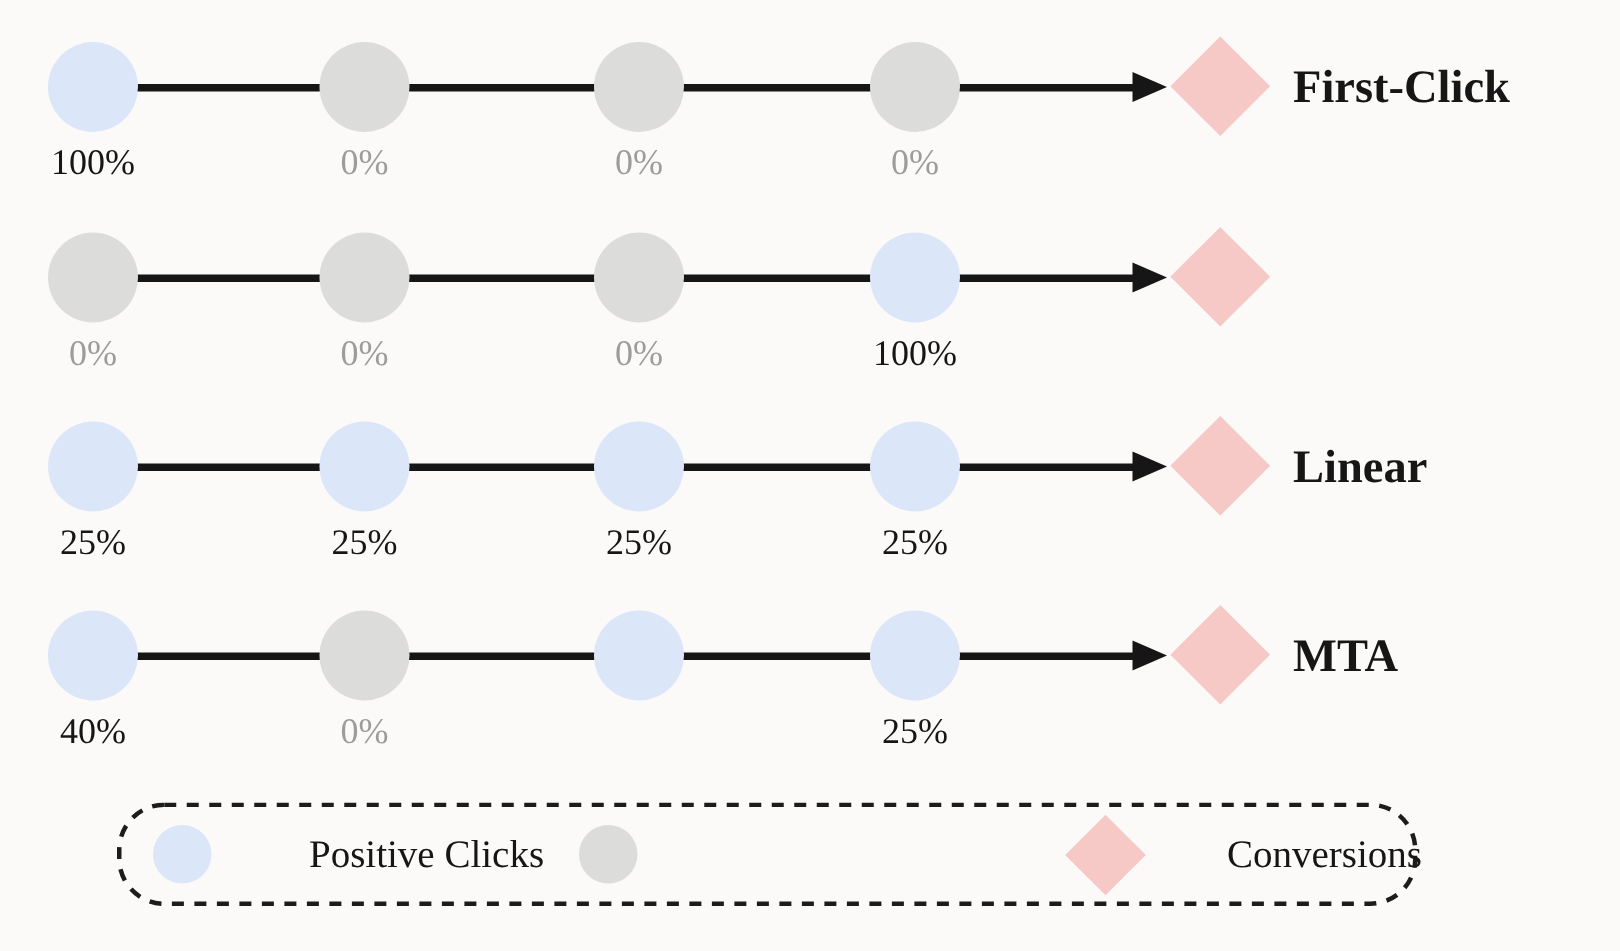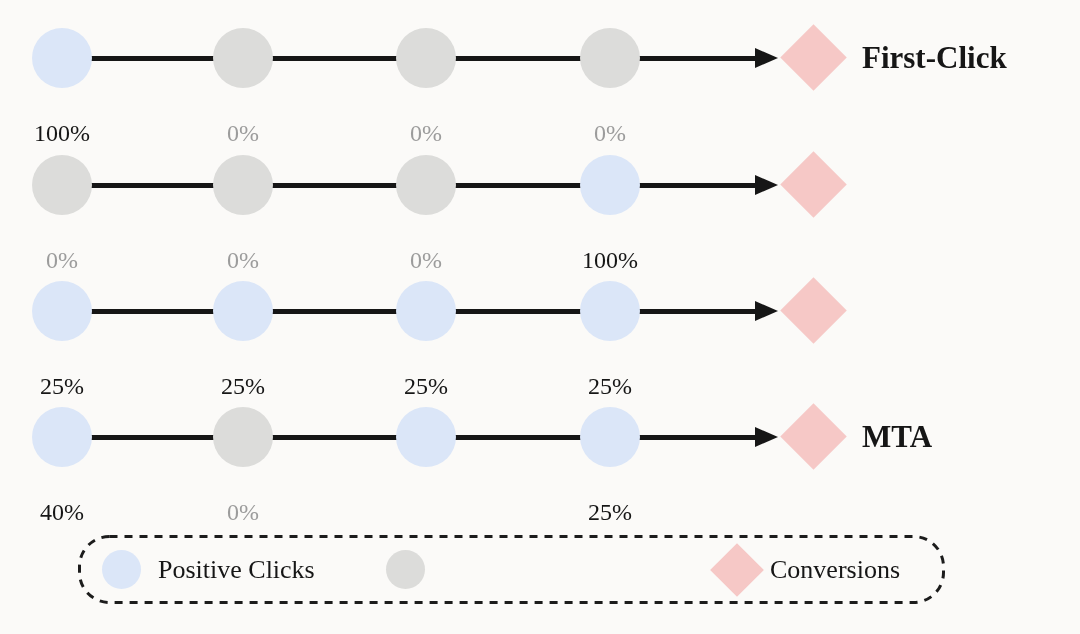--- a/index.html
+++ b/index.html
@@ -16,28 +16,28 @@
   #canvas{position:relative;width:1080px;height:634px;background:var(--bg);overflow:hidden;}
   .row{position:absolute;inset:0;}
   .track{position:absolute;height:5px;background:var(--line);}
   .arrowhead{position:absolute;width:0;height:0;
     border-top:10px solid transparent;border-bottom:10px solid transparent;
     border-left:23px solid var(--line);}
   .circle{position:absolute;width:60px;height:60px;border-radius:50%;}
   .positive{background:var(--positive);}
   .negative{background:var(--negative);}
   .diamond{position:absolute;width:47px;height:47px;background:var(--conversion);transform:rotate(45deg);}
-  .pct{position:absolute;width:120px;text-align:center;font-size:24px;line-height:26px;color:var(--ink);margin-top:24px;}
+  .pct{position:absolute;width:120px;text-align:center;font-size:24px;line-height:26px;color:var(--ink);}
   .pct.zero{color:var(--muted);}
   .row-label{position:absolute;width:210px;text-align:left;font-weight:bold;font-size:31px;line-height:36px;color:var(--ink);}
   .legend{position:absolute;left:78px;top:535px;width:867px;height:69px;}
   .legend-border{position:absolute;left:0;top:0;}
   .lg-circle{position:absolute;width:39px;height:39px;border-radius:50%;top:15px;}
   .lg-diamond{position:absolute;width:38px;height:38px;background:var(--conversion);transform:rotate(45deg);top:16px;}
-  .lg-label{position:absolute;top:19px;font-size:26px;line-height:32px;white-space:nowrap;color:var(--ink);}
+  .lg-label{position:absolute;top:19px;font-size:26px;line-height:32px;white-space:nowrap;color:var(--ink);margin-left:48px;}
 </style>
 </head>
 <body>
 
 <div id="canvas">
 
   <div id="rows">
       <div class="row">
         <div class="track" style="left: 62px; top: 56px; width: 695px;"></div>
         <div class="arrowhead" style="left: 755px; top: 48px;"></div>
@@ -70,20 +70,21 @@
         <div class="arrowhead" style="left: 755px; top: 301px;"></div>
         <div class="circle positive" style="left: 32px; top: 281px;"></div>
         <div class="pct" style="left: 2px; top: 349px;">25%</div>
         <div class="circle positive" style="left: 213px; top: 281px;"></div>
         <div class="pct" style="left: 183px; top: 349px;">25%</div>
         <div class="circle positive" style="left: 396px; top: 281px;"></div>
         <div class="pct" style="left: 366px; top: 349px;">25%</div>
         <div class="circle positive" style="left: 580px; top: 281px;"></div>
         <div class="pct" style="left: 550px; top: 349px;">25%</div>
         <div class="diamond" style="left: 790px; top: 287px;"></div>
+        <div class="row-label" style="left: 862px; top: 293px;">Linear</div>
       </div>
       <div class="row">
         <div class="track" style="left: 62px; top: 435px; width: 695px;"></div>
         <div class="arrowhead" style="left: 755px; top: 427px;"></div>
         <div class="circle positive" style="left: 32px; top: 407px;"></div>
         <div class="pct" style="left: 2px; top: 475px;">40%</div>
         <div class="circle negative" style="left: 213px; top: 407px;"></div>
         <div class="pct zero" style="left: 183px; top: 475px;">0%</div>
         <div class="circle positive" style="left: 396px; top: 407px;"></div>
         <div class="circle positive" style="left: 580px; top: 407px;"></div>

